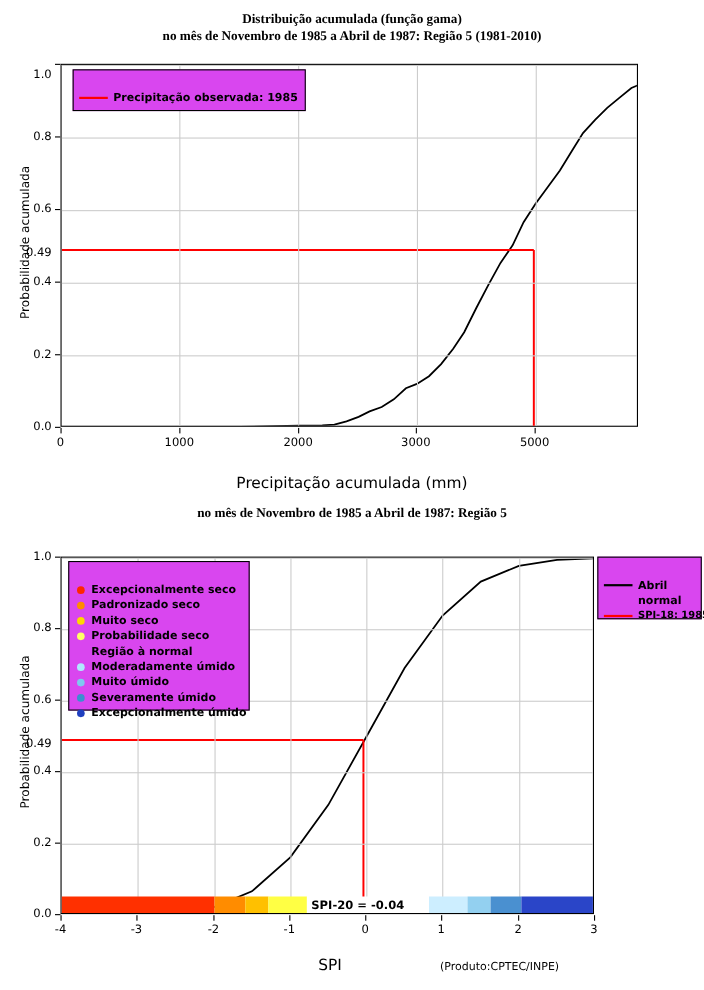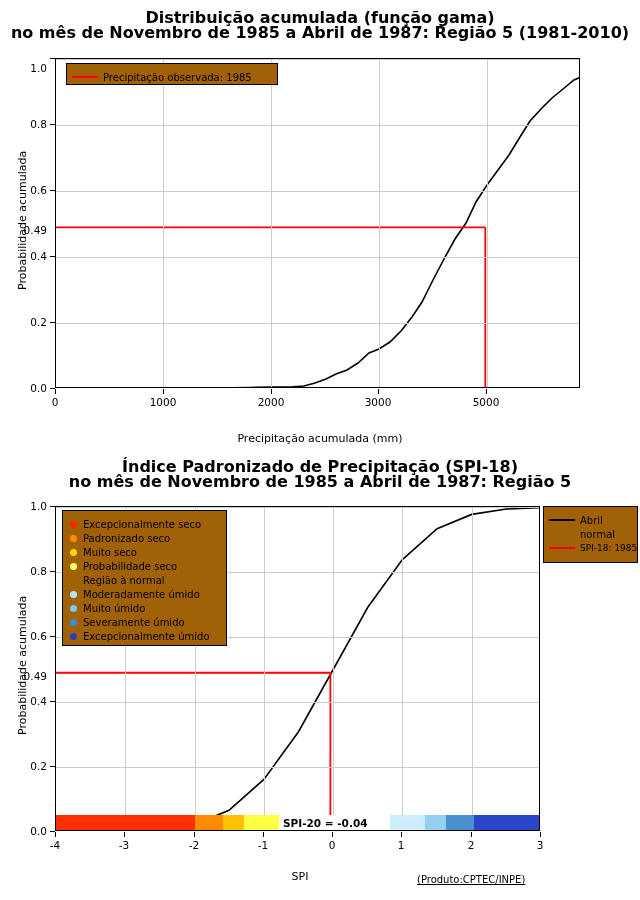--- a/index.html
+++ b/index.html
@@ -21,23 +21,24 @@
     width: 640px;
   }
   #panel-top { top: 0; height: 450px; }
   #panel-bottom { top: 450px; height: 450px; }
 
   .title {
     position: absolute;
     left: 0;
     width: 640px;
     text-align: center;
-    font-size: 16px;
+    font-size: 12px;
     font-weight: bold;
     line-height: 15px;
+    font-family: Liberation Serif, serif;
   }
   #title-top { top: 10px; }
   #title-bottom { top: 9px; }
 
   .plot-frame {
     position: absolute;
     border: 1px solid #000000;
     box-sizing: border-box;
     background: #ffffff;
     overflow: hidden;
@@ -65,21 +66,21 @@
 
   .axis-label-y {
     position: absolute;
     font-size: 11px;
     transform: rotate(-90deg);
     transform-origin: left top;
     white-space: nowrap;
   }
   .axis-label-x {
     position: absolute;
-    font-size: 11px;
+    font-size: 14px;
     text-align: center;
     white-space: nowrap;
   }
   .tick-y {
     position: absolute;
     font-size: 10.5px;
     text-align: right;
     width: 36px;
     white-space: nowrap;
   }
@@ -98,23 +99,24 @@
   .tick-mark-x {
     position: absolute;
     height: 5px;
     width: 1px;
     background: #000000;
   }
 
   .legend-box {
     position: absolute;
     border: 1px solid #000000;
-    background: #a16207;
+    background: #d946ef;
     box-sizing: border-box;
-    padding: 6px 5px;
+    padding: 18px 5px;
+    font-weight: bold;
   }
   .legend-row {
     display: flex;
     align-items: center;
     height: 14px;
     font-size: 10px;
     white-space: nowrap;
   }
   .legend-line {
     display: inline-block;
@@ -230,21 +232,20 @@
     <div class="legend-row">
       <span class="legend-line" style="border-top-color:#ff0000;"></span>
       <span>Precipitação observada: 1985</span>
     </div>
   </div>
 </div>
 
 <div class="panel" id="panel-bottom">
 
   <div class="title" id="title-bottom">
-    <div>Índice Padronizado de Precipitação (SPI-18)</div>
     <div>no mês de Novembro de 1985 a Abril de 1987: Região 5</div>
   </div>
 
   <div class="axis-label-y" style="left:16px; top:285px;">Probabilidade acumulada</div>
 
   <div class="tick-y" style="left:11px; top:375px;">0.0</div>
   <div class="tick-y" style="left:11px; top:310px;">0.2</div>
   <div class="tick-y" style="left:11px; top:245px;">0.4</div>
   <div class="tick-y" style="left:11px; top:180px;">0.6</div>
   <div class="tick-y" style="left:11px; top:115px;">0.8</div>
@@ -271,21 +272,21 @@
   <div class="tick-x" style="left:109px; top:389px; width:30px;">-3</div>
   <div class="tick-x" style="left:179px; top:389px; width:30px;">-2</div>
   <div class="tick-x" style="left:248px; top:389px; width:30px;">-1</div>
   <div class="tick-x" style="left:317px; top:389px; width:30px;">0</div>
   <div class="tick-x" style="left:386px; top:389px; width:30px;">1</div>
   <div class="tick-x" style="left:456px; top:389px; width:30px;">2</div>
   <div class="tick-x" style="left:525px; top:389px; width:30px;">3</div>
 
   <div class="axis-label-x" style="left:265px; top:420px; width:70px;">SPI</div>
 
-  <div class="credit" style="left:417px; top:424px;text-decoration:underline;">(Produto:CPTEC/INPE)</div>
+  <div class="credit" style="left:400px; top:424px;">(Produto:CPTEC/INPE)</div>
 
   <div class="plot-frame" id="plot-bottom">
 
     <div class="gridline-v" style="left:69px;"></div>
     <div class="gridline-v" style="left:139px;"></div>
     <div class="gridline-v" style="left:208px;"></div>
     <div class="gridline-v" style="left:277px;"></div>
     <div class="gridline-v" style="left:346px;"></div>
     <div class="gridline-v" style="left:416px;"></div>
 

